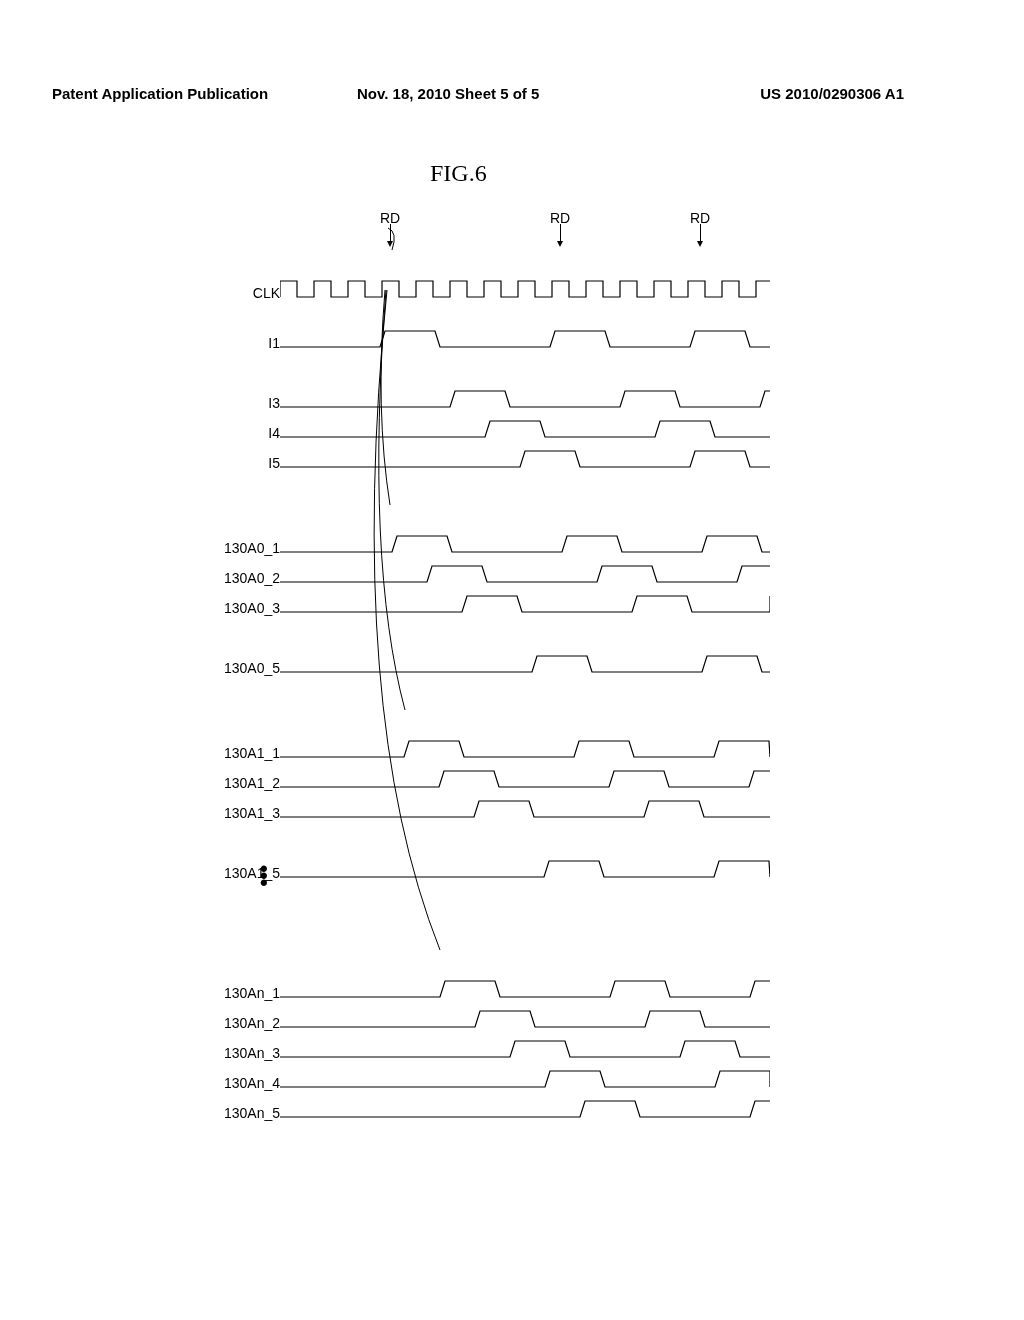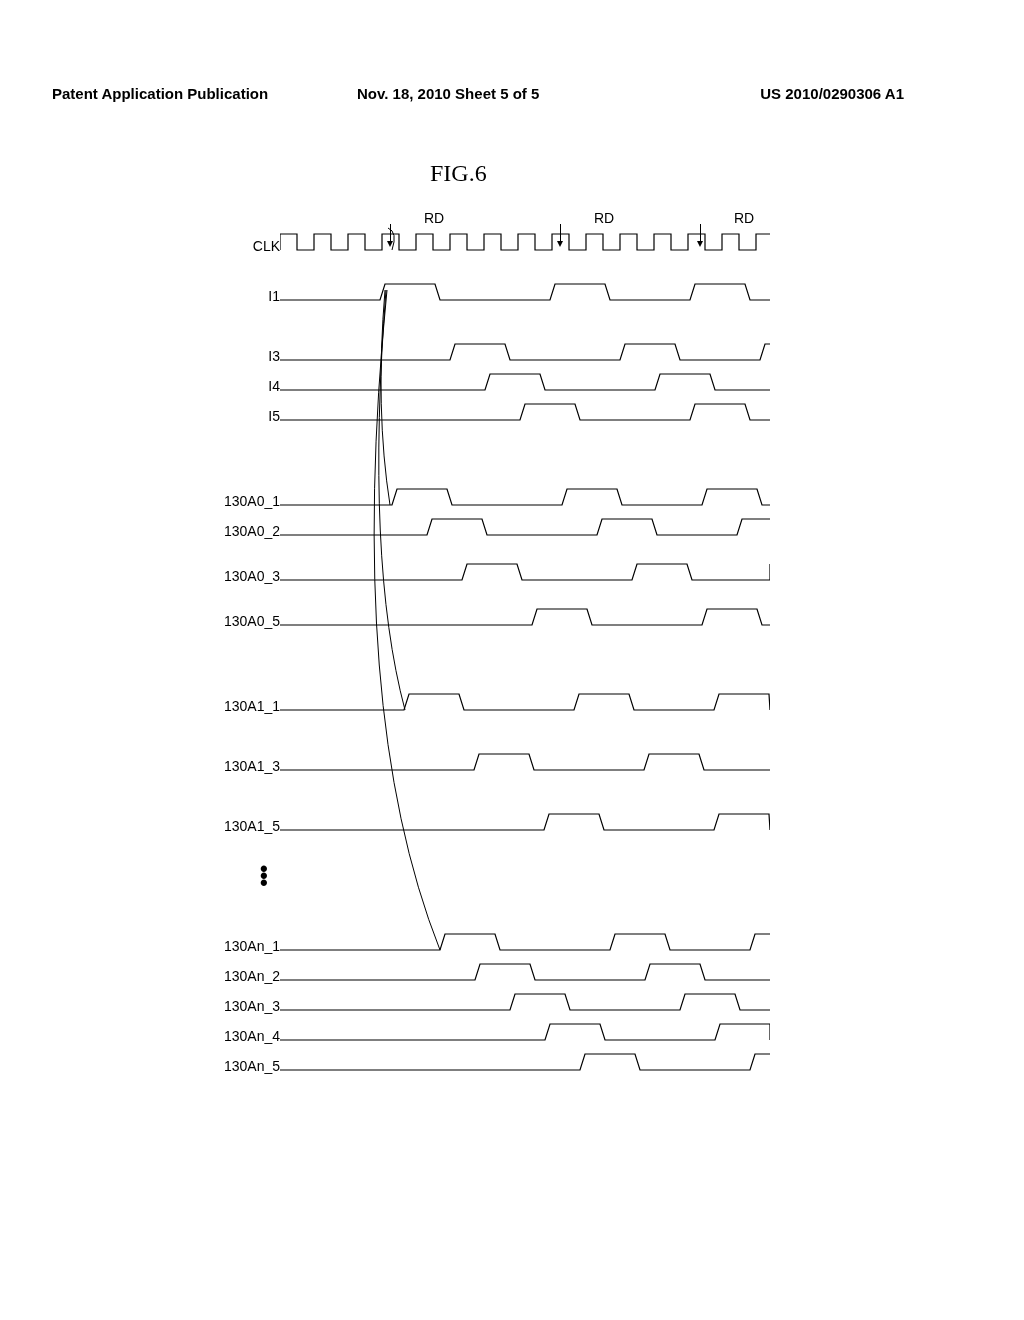--- a/index.html
+++ b/index.html
@@ -37,21 +37,21 @@
     left: 130px;
     width: 780px;
     height: 1000px;
   }
   .rd-labels {
     position: absolute;
     top: 0px;
     width: 100%;
     font-size: 14px;
   }
-  .rd-labels span { position: absolute; margin-left: 44px; }
+  .rd-labels span { position: absolute; }
   .rd-arrow {
     position: absolute;
     width: 1px;
     height: 20px;
     background: #000;
     top: 14px;
   }
   .rd-arrow::after {
     content: '';
     position: absolute;
@@ -59,20 +59,21 @@
     left: -3px;
     width: 0; height: 0;
     border-left: 3.5px solid transparent;
     border-right: 3.5px solid transparent;
     border-top: 6px solid #000;
   }
   .row {
     position: absolute;
     width: 100%;
     height: 30px;
+    margin-top: 47px;
   }
   .row-label {
     position: absolute;
     right: 630px;
     top: 8px;
     font-size: 14px;
     text-align: right;
     width: 100px;
   }
   .waveform {
@@ -148,37 +149,43 @@
     <svg class="waveform" width="490" height="24">
       <path d="M0 20 L112 20 L117 4 L167 4 L172 20 L282 20 L287 4 L337 4 L342 20 L422 20 L427 4 L477 4 L482 20 L490 20" stroke="#000" fill="none" stroke-width="1.2"></path>
     </svg>
   </div>
   <div class="row" style="top:305px">
     <div class="row-label">130A0_2</div>
     <svg class="waveform" width="490" height="24">
       <path d="M0 20 L147 20 L152 4 L202 4 L207 20 L317 20 L322 4 L372 4 L377 20 L457 20 L462 4 L490 4" stroke="#000" fill="none" stroke-width="1.2"></path>
     </svg>
   </div>
-  <div class="row" style="top:350px">
+  <div class="row" style="top:335px">
     <div class="row-label">130A0_3</div>
     <svg class="waveform" width="490" height="24">
       <path d="M0 20 L182 20 L187 4 L237 4 L242 20 L352 20 L357 4 L407 4 L412 20 L490 20 L490 4" stroke="#000" fill="none" stroke-width="1.2"></path>
     </svg>
   </div>
   <div class="row" style="top:395px">
     <div class="row-label">130A0_5</div>
     <svg class="waveform" width="490" height="24">
       <path d="M0 20 L252 20 L257 4 L307 4 L312 20 L422 20 L427 4 L477 4 L482 20 L490 20" stroke="#000" fill="none" stroke-width="1.2"></path>
     </svg>
   </div>
 
   <div class="row" style="top:480px">
     <div class="row-label">130A1_1</div>
     <svg class="waveform" width="490" height="24">
       <path d="M0 20 L124 20 L129 4 L179 4 L184 20 L294 20 L299 4 L349 4 L354 20 L434 20 L439 4 L489 4 L490 20" stroke="#000" fill="none" stroke-width="1.2"></path>
+    </svg>
+  </div>
+  <div class="row" style="top:510px">
+    <div class="row-label">130A1_2</div>
+    <svg class="waveform" width="490" height="24">
+      <path d="M0 20 L159 20 L164 4 L214 4 L219 20 L329 20 L334 4 L384 4 L389 20 L469 20 L474 4 L490 4" stroke="#000" fill="none" stroke-width="1.2"></path>
     </svg>
   </div>
   <div class="row" style="top:540px">
     <div class="row-label">130A1_3</div>
     <svg class="waveform" width="490" height="24">
       <path d="M0 20 L194 20 L199 4 L249 4 L254 20 L364 20 L369 4 L419 4 L424 20 L490 20" stroke="#000" fill="none" stroke-width="1.2"></path>
     </svg>
   </div>
   <div class="row" style="top:600px">
     <div class="row-label">130A1_5</div>

